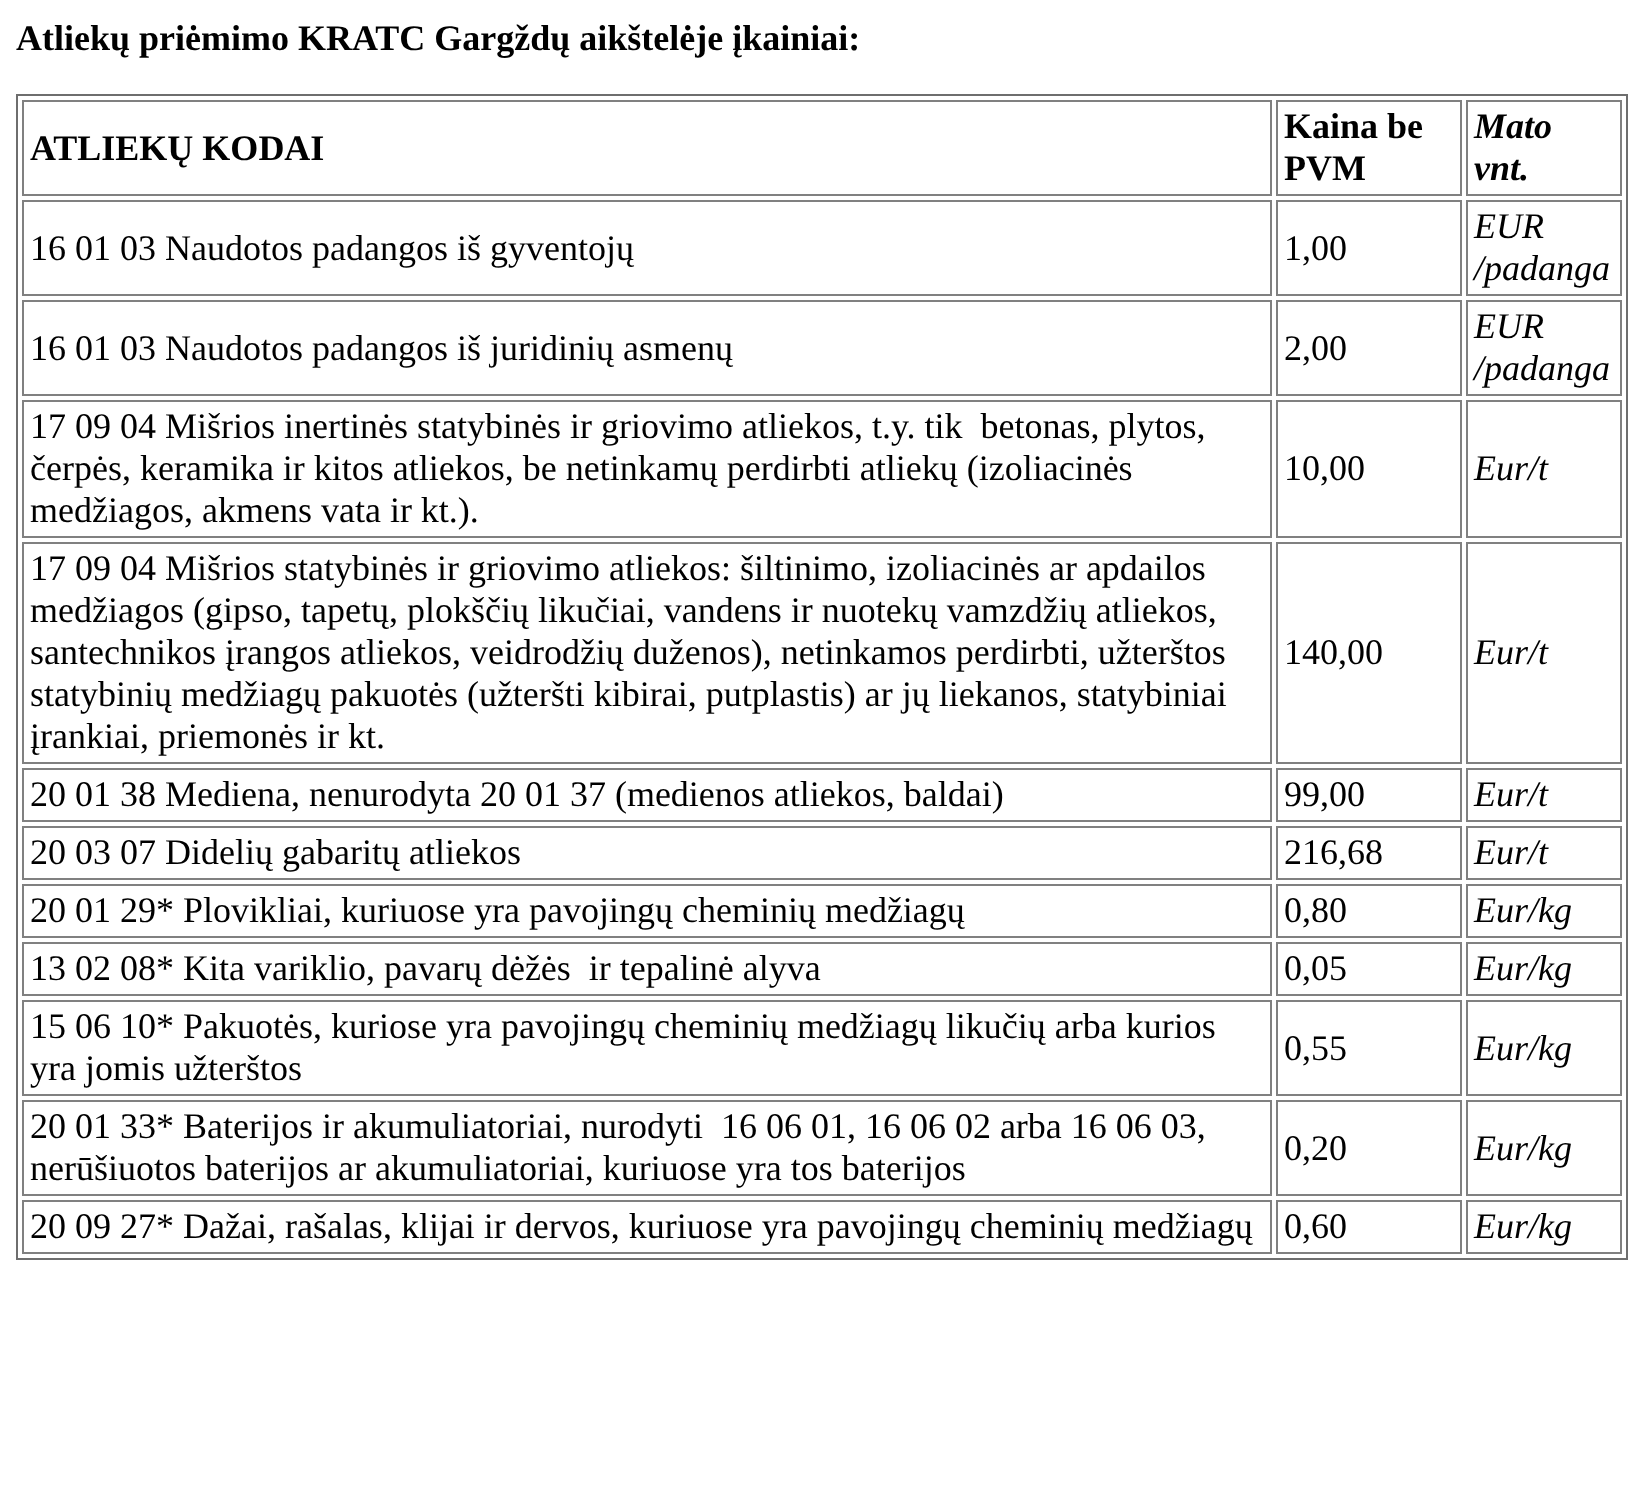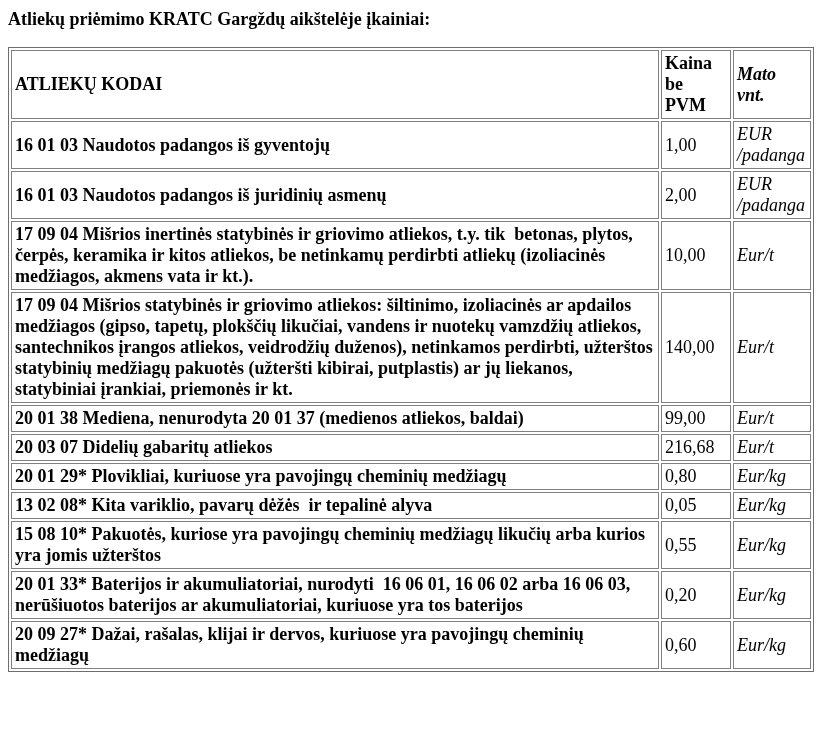--- a/index.html
+++ b/index.html
@@ -35,23 +35,23 @@
     vertical-align: middle;
     text-align: left;
     line-height: 21px;
     font-size: 18px;
     background: #ffffff;
     box-sizing: border-box;
   }
   table.price-table th {
     font-weight: bold;
   }
-  .col-price { width: 70px; }
+  .col-price { width: 93px; }
   .col-unit  { width: 78px; font-style: italic; }
-  td.code    { white-space: pre-wrap; font-weight: bold; }
+  td.code    { white-space: pre-wrap; }
 </style>
 </head>
 <body>
 
 <p class="page-title">Atliekų priėmimo KRATC Gargždų aikštelėje įkainiai:</p>
 
 <table class="price-table">
   <thead>
     <tr>
       <th class="col-codes">ATLIEKŲ KODAI</th>
@@ -94,21 +94,21 @@
         <td class="code col-codes">20 01 29* Plovikliai, kuriuose yra pavojingų cheminių medžiagų</td>
         <td class="price col-price">0,80</td>
         <td class="unit col-unit">Eur/kg</td>
       </tr>
       <tr>
         <td class="code col-codes">13 02 08* Kita variklio, pavarų dėžės  ir tepalinė alyva</td>
         <td class="price col-price">0,05</td>
         <td class="unit col-unit">Eur/kg</td>
       </tr>
       <tr>
-        <td class="code col-codes">15 08 10* Pakuotės, kuriose yra pavojingų cheminių medžiagų likučių arba kurios yra jomis užterštos</td>
+        <td class="code col-codes">15 06 10* Pakuotės, kuriose yra pavojingų cheminių medžiagų likučių arba kurios yra jomis užterštos</td>
         <td class="price col-price">0,55</td>
         <td class="unit col-unit">Eur/kg</td>
       </tr>
       <tr>
         <td class="code col-codes">20 01 33* Baterijos ir akumuliatoriai, nurodyti  16 06 01, 16 06 02 arba 16 06 03, nerūšiuotos baterijos ar akumuliatoriai, kuriuose yra tos baterijos</td>
         <td class="price col-price">0,20</td>
         <td class="unit col-unit">Eur/kg</td>
       </tr>
       <tr>
         <td class="code col-codes">20 09 27* Dažai, rašalas, klijai ir dervos, kuriuose yra pavojingų cheminių medžiagų</td>

